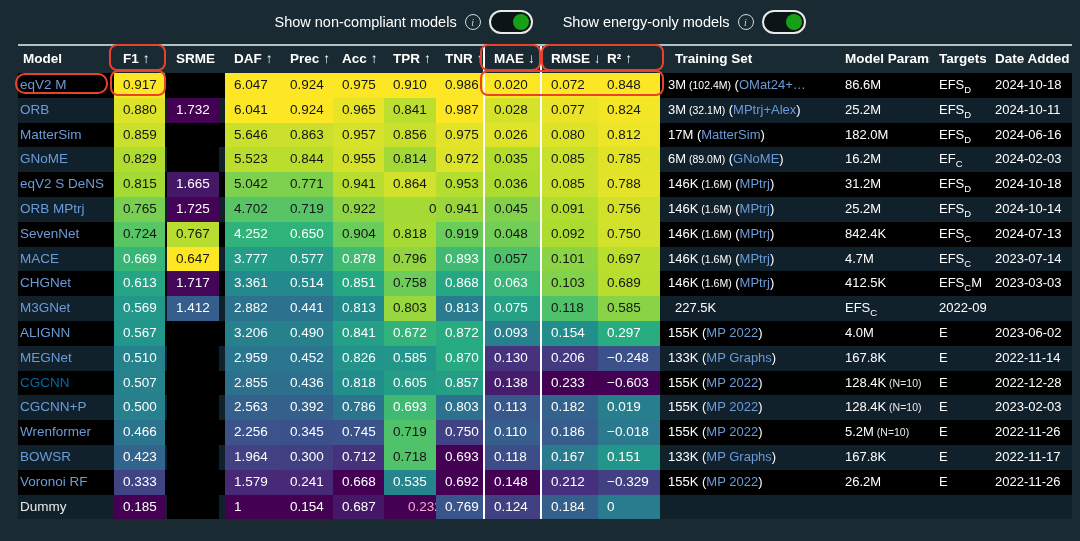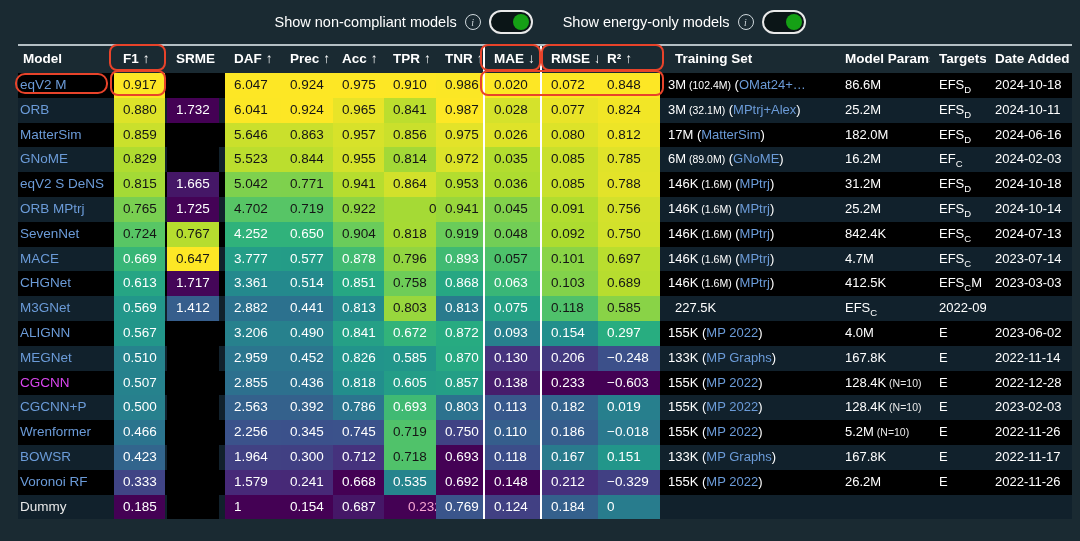--- a/index.html
+++ b/index.html
@@ -379,21 +379,21 @@
         <div class="sep"></div>
         <div class="cell" style="background: rgb(67, 58, 128); color: rgb(255, 255, 255);">0.206</div>
         <div class="cell" style="background: rgb(60, 80, 138); color: rgb(255, 255, 255);">−0.248</div>
         <div class="gap"></div>
         <div class="cell train"><span>133K</span> (<span style="color: rgb(107, 155, 216); cursor: pointer;">MP Graphs</span>)</div>
         <div class="cell paramsc">167.8K</div>
         <div class="cell targetsc">E</div>
         <div class="cell datec">2022-11-14</div>
       </div>
       <div class="drow odd">
-        <div class="cell model"><span style="color: #d946ef; cursor: pointer;">CGCNN</span></div>
+        <div class="cell model"><span style="color: #0369a1; cursor: pointer;">CGCNN</span></div>
         <div class="gap"></div>
         <div class="cell" style="background: rgb(38, 130, 141); color: rgb(255, 255, 255);">0.507</div>
         <div class="gap"></div>
         <div class="cell" style="background: rgb(0, 0, 0);"></div>
         <div class="gap"></div>
         <div class="cell" style="background: rgb(45, 112, 142); color: rgb(255, 255, 255);">2.855</div>
         <div class="cell" style="background: rgb(45, 112, 142); color: rgb(255, 255, 255);">0.436</div>
         <div class="cell" style="background: rgb(34, 142, 140); color: rgb(255, 255, 255);">0.818</div>
         <div class="cell" style="background: rgb(36, 157, 135); color: rgb(255, 255, 255);">0.605</div>
         <div class="cell" style="background: rgb(36, 159, 134); color: rgb(255, 255, 255);">0.857</div>

